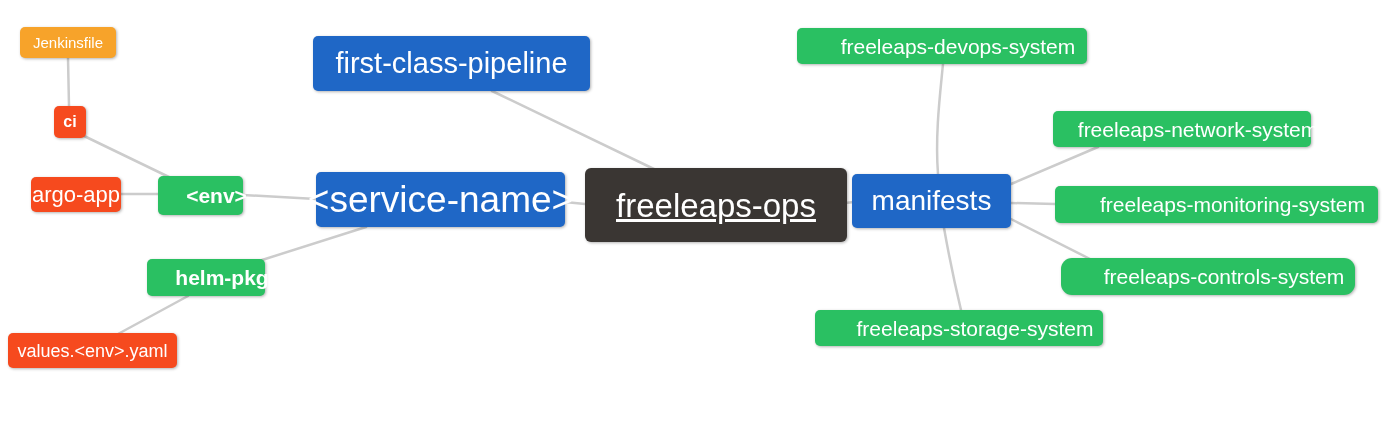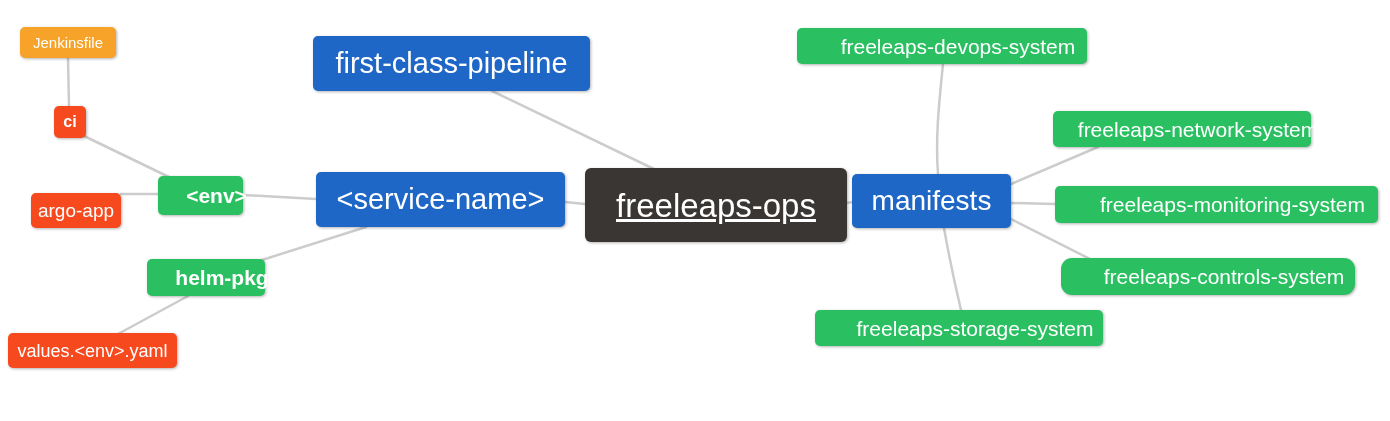--- a/index.html
+++ b/index.html
@@ -33,26 +33,26 @@
   }
   .blue   { background: #1f67c6; }
   .green  { background: #2ac062; padding-left: 32px; }
   .red    { background: #f64a1e; }
   .orange { background: #f7a32a; }
   .dark   { background: #3a3633; }
 
   
   #n-jenkinsfile { left: 20px;  top: 27px;  width: 96px;  height: 31px; font-size: 15px; text-align: center; }
   #n-ci          { left: 54px;  top: 106px; width: 32px;  height: 32px; font-size: 16px; font-weight: 700; }
-  #n-argo-app    { left: 31px;  top: 177px; width: 90px;  height: 35px; font-size: 19px; margin-top: 16px; }
+  #n-argo-app    { left: 31px;  top: 177px; width: 90px;  height: 35px; font-size: 22px; }
   #n-env         { left: 158px; top: 176px; width: 85px;  height: 39px; font-size: 21px; font-weight: 700; }
   #n-helm-pkg    { left: 147px; top: 259px; width: 118px; height: 37px; font-size: 21px; font-weight: 700; }
   #n-values-yaml { left: 8px;   top: 333px; width: 169px; height: 35px; font-size: 18px; }
   #n-fcp         { left: 313px; top: 36px;  width: 277px; height: 55px; font-size: 29px; }
-  #n-service     { left: 316px; top: 172px; width: 249px; height: 55px; font-size: 29px; }
+  #n-service     { left: 316px; top: 172px; width: 249px; height: 55px; font-size: 37px; }
   #n-ops         { left: 585px; top: 168px; width: 262px; height: 74px; font-size: 33px; border-radius: 6px; text-decoration: underline; }
   #n-manifests   { left: 852px; top: 174px; width: 159px; height: 54px; font-size: 28px; }
   #n-devops      { left: 797px; top: 28px;  width: 290px; height: 36px; font-size: 21px; }
   #n-network     { left: 1053px; top: 111px; width: 258px; height: 36px; font-size: 21px; }
   #n-monitoring  { left: 1055px; top: 186px; width: 323px; height: 37px; font-size: 21px; }
   #n-controls    { left: 1061px; top: 258px; width: 294px; height: 37px; font-size: 21px; border-radius: 11px; }
   #n-storage     { left: 815px;  top: 310px; width: 288px; height: 36px; font-size: 21px; }
 
   .edge { stroke: #cccccc; stroke-width: 2.5; fill: none; stroke-linecap: round; }
 </style>

